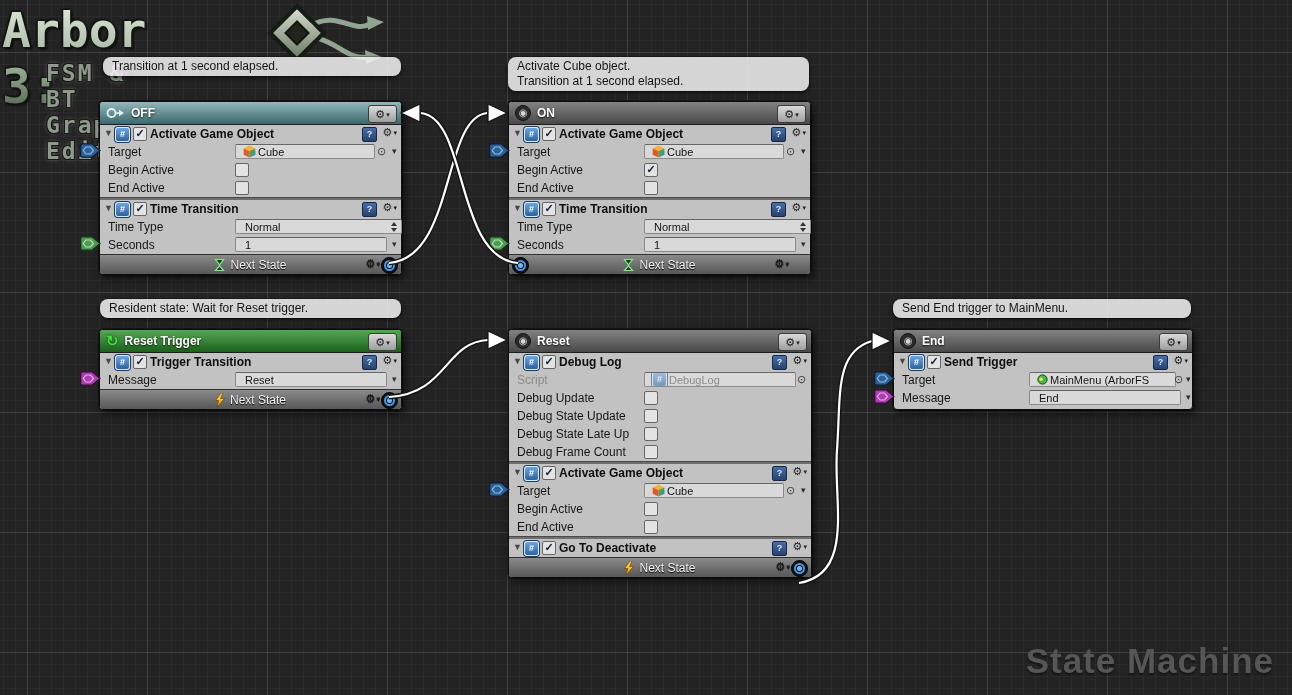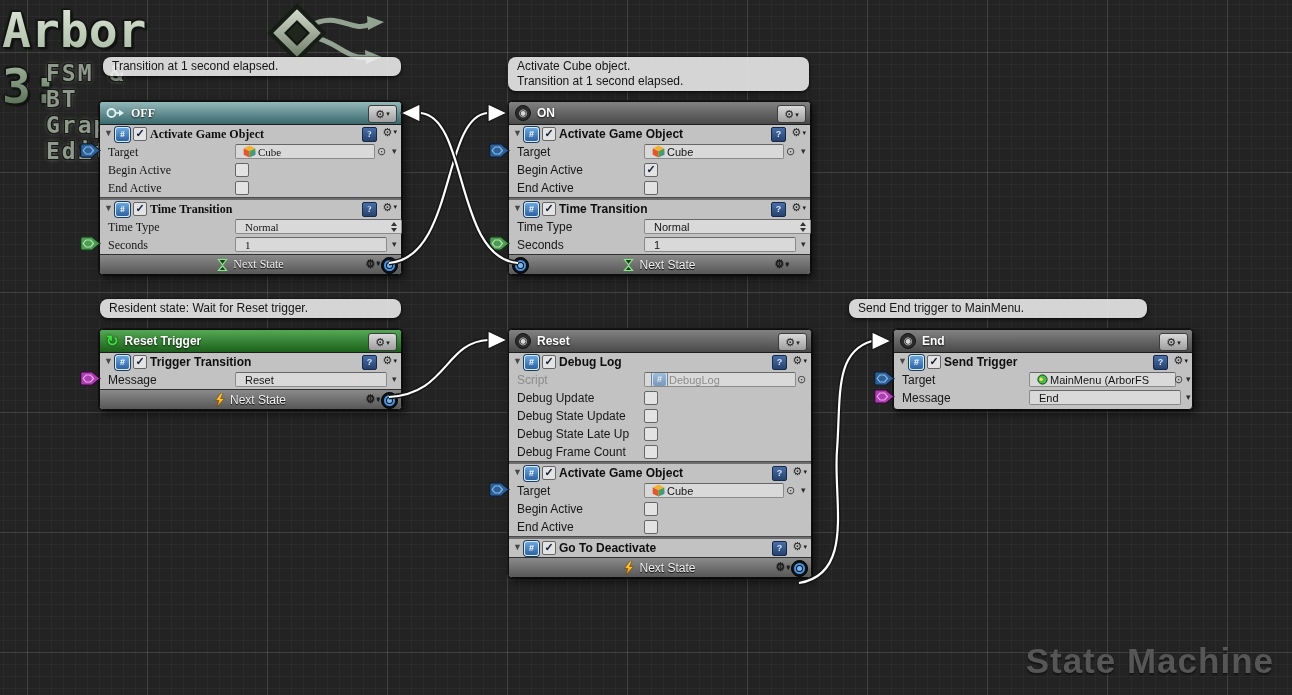--- a/index.html
+++ b/index.html
@@ -131,25 +131,25 @@
   <div class="comment" style="left:103px;top:57px;width:280px;">
     <div>Transition at 1 second elapsed.</div>
   </div>
   <div class="comment" style="left:508px;top:57px;width:283px;">
     <div>Activate Cube object.</div>
     <div>Transition at 1 second elapsed.</div>
   </div>
   <div class="comment" style="left:100px;top:299px;width:283px;">
     <div>Resident state: Wait for Reset trigger.</div>
   </div>
-  <div class="comment" style="left:849px;top:299px;width:280px;border-radius:8px;">
+  <div class="comment" style="left:893px;top:299px;width:280px;border-radius:8px;">
     <div>Send End trigger to MainMenu.</div>
   </div>
 
-  <div class="node" style="left:99px;top:101px;width:301px;font-family:Liberation Serif, serif;">
+  <div class="node" style="left:99px;top:101px;width:301px;">
     <div class="nhead hdr-teal">
       <span class="hicon">
         <svg width="19" height="14" viewBox="0 0 19 14">
             <circle cx="5.5" cy="7" r="4" fill="none" stroke="#e2f4f1" stroke-width="1.8"></circle>
             <rect x="9.5" y="6.2" width="4" height="1.6" fill="#e2f4f1"></rect>
             <polygon points="13,3.8 18,7 13,10.2" fill="#e2f4f1"></polygon>
           </svg>
       </span>
       <span class="ntitle">OFF</span>
       <span class="hgear">

